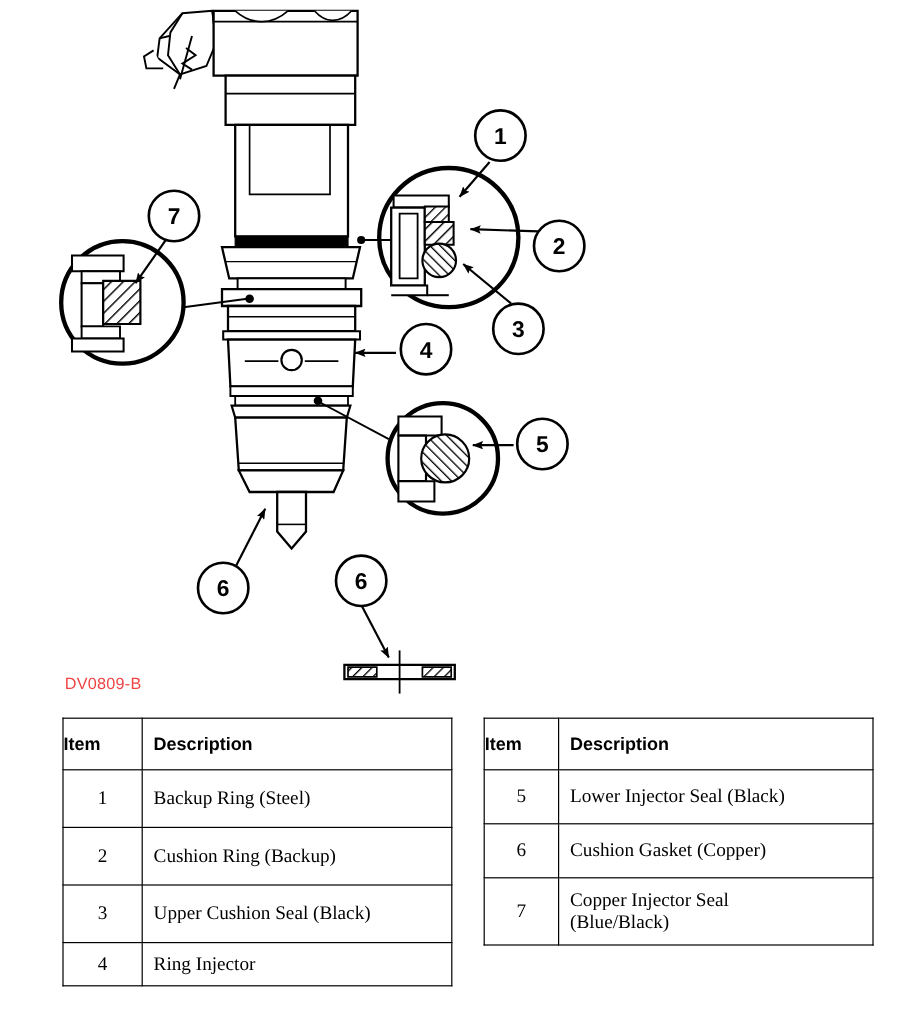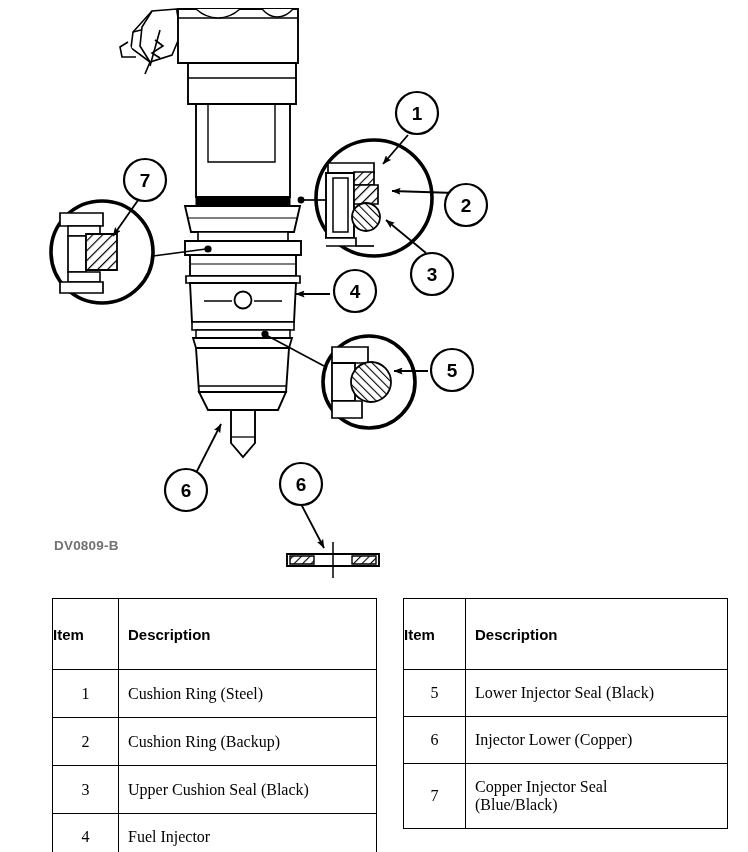--- a/index.html
+++ b/index.html
@@ -18,37 +18,37 @@
     position: absolute;
     left: 0; top: 0;
     width: 748px;
     height: 590px;
   }
   #figure-svg { display: block; }
 
   #figure-id {
     position: absolute;
     left: 54px;
-    top: 538px;
+    top: 562px;
     font-family: "Liberation Sans", sans-serif;
-    font-weight: bold;
+    font-weight: normal;
     font-size: 13.5px;
     letter-spacing: 0.2px;
-    color: #737373;
+    color: #ef4444;
     white-space: nowrap;
   }
 
   .parts-table {
     position: absolute;
     border-collapse: collapse;
     background: #fff;
   }
   .parts-table td, .parts-table th {
     border: 1.6px solid #000;
-    padding: 14px;
+    padding: 0;
     vertical-align: middle;
     color: #000;
   }
   .parts-table .hd {
     font-family: "Liberation Sans", sans-serif;
     font-weight: bold;
     font-size: 15px;
     height: 42px;
     text-align: left;
   }
@@ -243,54 +243,54 @@
       <col class="w-item">
       <col class="w-desc">
     </colgroup>
   <tbody>
     <tr>
       <th class="hd c-item">Item</th>
       <th class="hd c-desc">Description</th>
     </tr>
     <tr class="r-tall">
       <td class="c-item">1</td>
-      <td class="c-desc">Cushion Ring (Steel)</td>
+      <td class="c-desc">Backup Ring (Steel)</td>
     </tr>
     <tr class="r-tall">
       <td class="c-item">2</td>
       <td class="c-desc">Cushion Ring (Backup)</td>
     </tr>
     <tr class="r-tall">
       <td class="c-item">3</td>
       <td class="c-desc">Upper Cushion Seal (Black)</td>
     </tr>
     <tr class="r-last">
       <td class="c-item">4</td>
-      <td class="c-desc">Fuel Injector</td>
+      <td class="c-desc">Ring Injector</td>
     </tr>
   </tbody>
 </table>
 
 <table class="parts-table" id="table-right">
   <colgroup>
       <col class="w-item">
       <col class="w-desc">
     </colgroup>
   <tbody>
     <tr>
       <th class="hd c-item">Item</th>
       <th class="hd c-desc">Description</th>
     </tr>
     <tr class="r-std">
       <td class="c-item">5</td>
       <td class="c-desc">Lower Injector Seal (Black)</td>
     </tr>
     <tr class="r-std">
       <td class="c-item">6</td>
-      <td class="c-desc">Injector Lower (Copper)</td>
+      <td class="c-desc">Cushion Gasket (Copper)</td>
     </tr>
     <tr class="r-two">
       <td class="c-item">7</td>
       <td class="c-desc">
         <span>Copper Injector Seal</span><br>
         <span>(Blue/Black)</span>
       </td>
     </tr>
   </tbody>
 </table>

